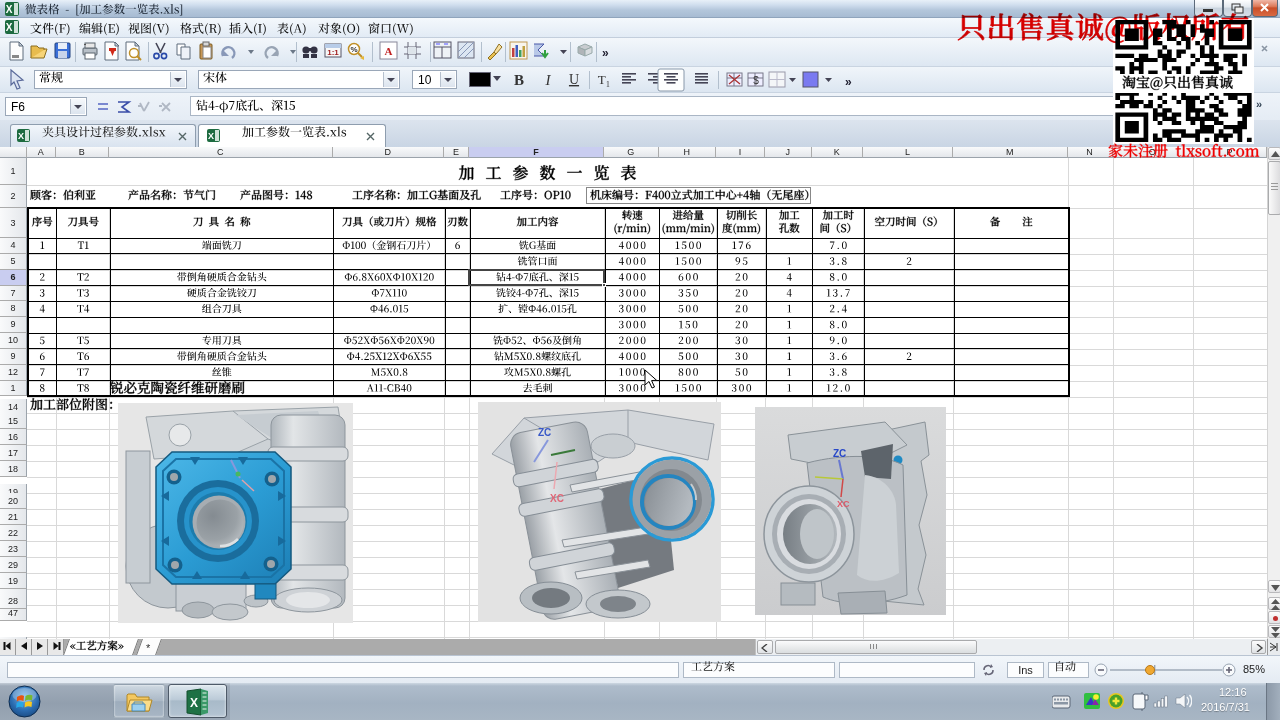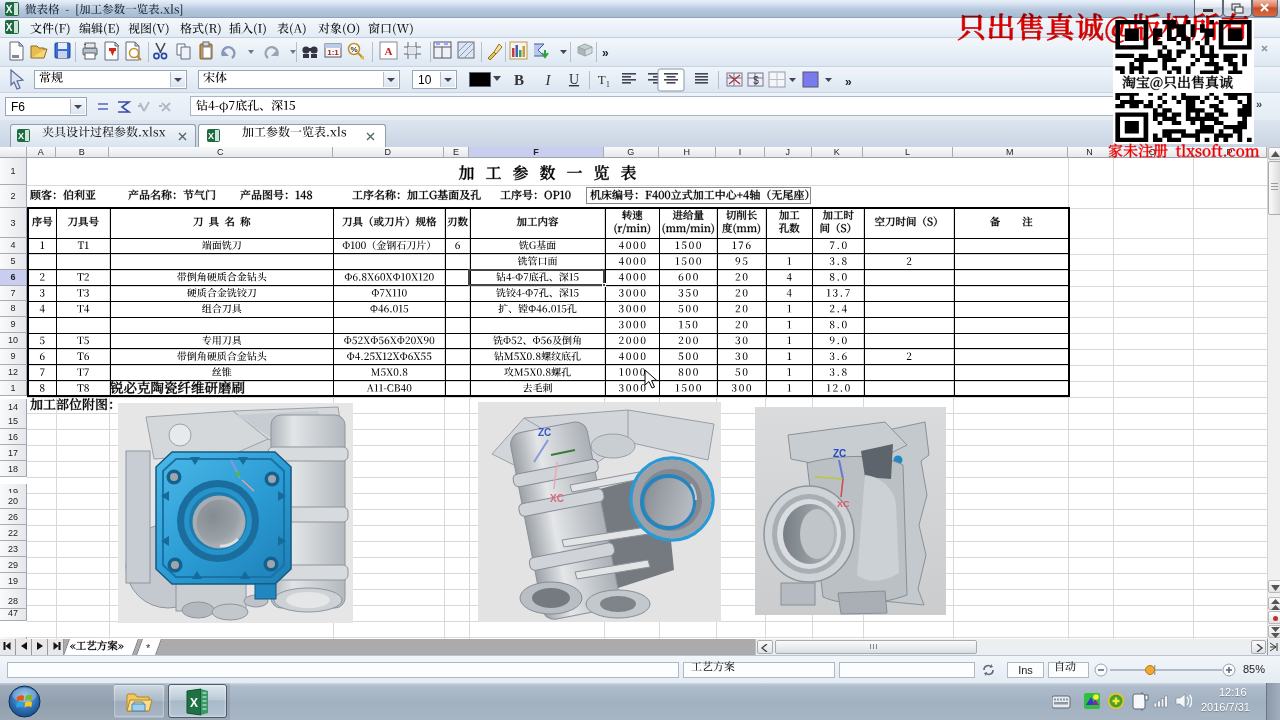--- a/index.html
+++ b/index.html
@@ -325,21 +325,21 @@
     <div class="rh" style="top:201.95px;height:15.850000000000023px;line-height:15.850000000000023px">9</div>
     <div class="rh" style="top:217.8px;height:15.849999999999994px;line-height:15.849999999999994px">12</div>
     <div class="rh" style="top:233.65px;height:15.849999999999994px;line-height:15.849999999999994px">1</div>
     <div class="rh" style="top:252px;height:16.0px;line-height:16.0px">14</div>
     <div class="rh" style="top:265.5px;height:16.0px;line-height:16.0px">15</div>
     <div class="rh" style="top:281.5px;height:16.0px;line-height:16.0px">16</div>
     <div class="rh" style="top:297.5px;height:16.0px;line-height:16.0px">17</div>
     <div class="rh" style="top:313.5px;height:16.0px;line-height:16.0px">18</div>
     <div class="rh" style="top:337px;height:16.0px;line-height:16.0px">19</div>
     <div class="rh" style="top:345.5px;height:16.0px;line-height:16.0px">20</div>
-    <div class="rh" style="top:361.5px;height:16.0px;line-height:16.0px">26</div>
+    <div class="rh" style="top:361.5px;height:16.0px;line-height:16.0px">21</div>
     <div class="rh" style="top:377.5px;height:16.0px;line-height:16.0px">22</div>
     <div class="rh" style="top:393.5px;height:16.0px;line-height:16.0px">23</div>
     <div class="rh" style="top:409.5px;height:16.0px;line-height:16.0px">29</div>
     <div class="rh" style="top:425.5px;height:16.0px;line-height:16.0px">19</div>
     <div class="rh" style="top:441.5px;height:16.0px;line-height:16.0px">34</div>
     <div class="rh" style="top:457.5px;height:16.0px;line-height:16.0px">47</div>
     <div class="rh" style="top:446px;height:16.0px;line-height:16.0px">28</div>
     <div class="rh" style="top:489.5px;height:16.0px;line-height:16.0px">29</div>
     <div class="gvl" style="left:55.5px;top:11px;height:481px"></div>
     <div class="gvl" style="left:109px;top:11px;height:481px"></div>

